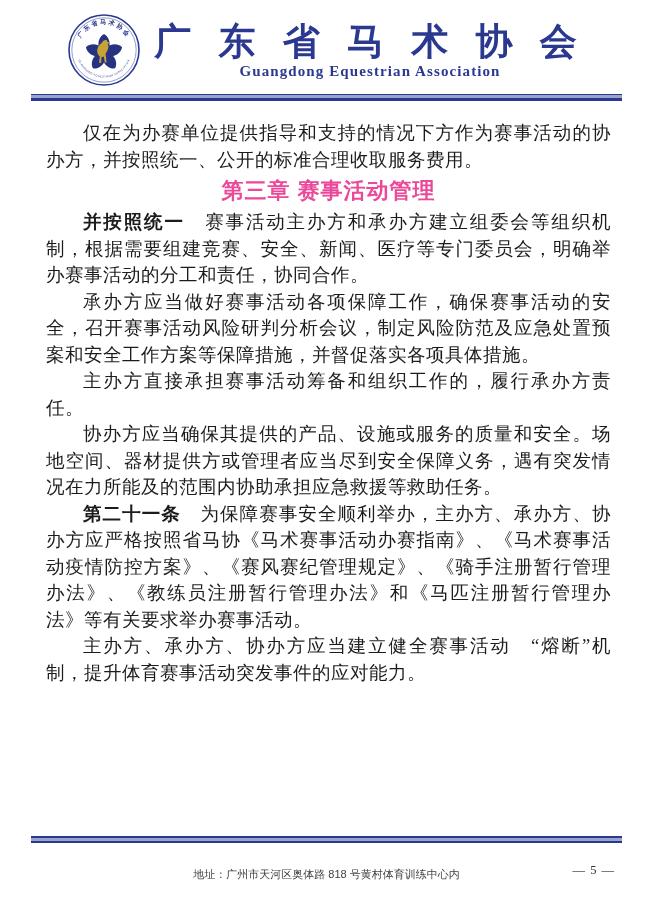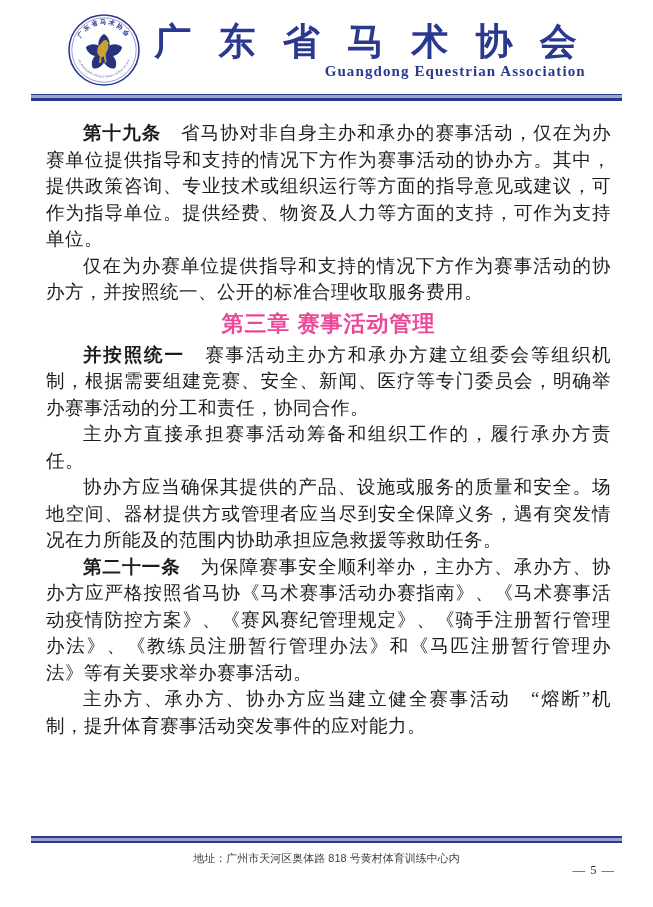--- a/index.html
+++ b/index.html
@@ -11,21 +11,21 @@
     overflow:hidden;
     font-family:"Liberation Serif","DejaVu Serif",serif;
   }
   
   .header{padding-top:13px;}
   .brand{
     display:flex;align-items:center;justify-content:center;
     gap:13px;height:74px;
   }
   .logo{width:74px;height:74px;flex:0 0 auto;}
-  .titles{display:flex;flex-direction:column;align-items:flex-end;}
+  .titles{display:flex;flex-direction:column;align-items:center;}
   .title-cn{
     font-size:37px;font-weight:bold;color:#2B3890;
     letter-spacing:9px;line-height:44px;white-space:nowrap;
   }
   .title-en{
     font-size:15px;font-weight:600;color:#2B3890;
     letter-spacing:1.1px;line-height:18px;margin-top:-2px;white-space:nowrap;
   }
   .rule{
     height:7px;margin:7px 31px 0 31px;
@@ -46,21 +46,21 @@
   .chapter-heading{
     margin:3px 0;text-align:center;text-indent:0;
     font-family:"Liberation Sans","DejaVu Sans",sans-serif;
     font-size:22px;font-weight:bold;color:#ec4899;line-height:30px;
     letter-spacing:1px;
   }
   
   .footer{position:absolute;left:0;right:0;top:836px;height:71px;}
   .footer .rule{margin-top:0;}
   .footer-lines{
-    margin-top:7px;text-align:center;
+    margin-top:23px;text-align:center;
     font-family:"Liberation Sans","DejaVu Sans",sans-serif;
     font-size:11px;line-height:16.5px;color:#3f3f3f;
   }
   .contact-gap{display:inline-block;width:22px;}
   .pageno{
     position:absolute;right:38px;top:27px;
     font-size:12.5px;color:#333;letter-spacing:1px;
     font-family:"Liberation Serif","DejaVu Serif",serif;
   }
 </style>
@@ -106,28 +106,28 @@
         <div class="title-cn">广 东 省 马 术 协 会</div>
         <div class="title-en">Guangdong Equestrian Association</div>
       </div>
     </div>
 
     <div class="rule"></div>
   </div>
 
   <div class="main">
 
-    <p class="para"><b>第十九条</b><span>　省马协对非自身主办和承办的赛事活动，仅在为办赛单位提供指导和支持的情况下方作为赛事活动的协办方。其中，提供政策咨询、专业技术或组织运行等方面的指导意见或建议，可作为指导单位。提供经费、物资及人力等方面的支持，可作为支持单位。</span></p>
 
     <p class="para"><span>仅在为办赛单位提供指导和支持的情况下方作为赛事活动的协办方，并按照统一、公开的标准合理收取服务费用。</span></p>
 
     <h2 class="chapter-heading">第三章 赛事活动管理</h2>
 
     <p class="para"><b>并按照统一</b><span>　赛事活动主办方和承办方建立组委会等组织机制，根据需要组建竞赛、安全、新闻、医疗等专门委员会，明确举办赛事活动的分工和责任，协同合作。</span></p>
 
+    <p class="para"><span>承办方应当做好赛事活动各项保障工作，确保赛事活动的安全，召开赛事活动风险研判分析会议，制定风险防范及应急处置预案和安全工作方案等保障措施，并督促落实各项具体措施。</span></p>
 
     <p class="para"><span>主办方直接承担赛事活动筹备和组织工作的，履行承办方责任。</span></p>
 
     <p class="para"><span>协办方应当确保其提供的产品、设施或服务的质量和安全。场地空间、器材提供方或管理者应当尽到安全保障义务，遇有突发情况在力所能及的范围内协助承担应急救援等救助任务。</span></p>
 
     <p class="para"><b>第二十一条</b><span>　为保障赛事安全顺利举办，主办方、承办方、协办方应严格按照省马协《马术赛事活动办赛指南》、《马术赛事活动疫情防控方案》、《赛风赛纪管理规定》、《骑手注册暂行管理办法》、《教练员注册暂行管理办法》和《马匹注册暂行管理办法》等有关要求举办赛事活动。</span></p>
 
     <p class="para"><span>主办方、承办方、协办方应当建立健全赛事活动　“熔断”机制，提升体育赛事活动突发事件的应对能力。</span></p>
   </div>
 

